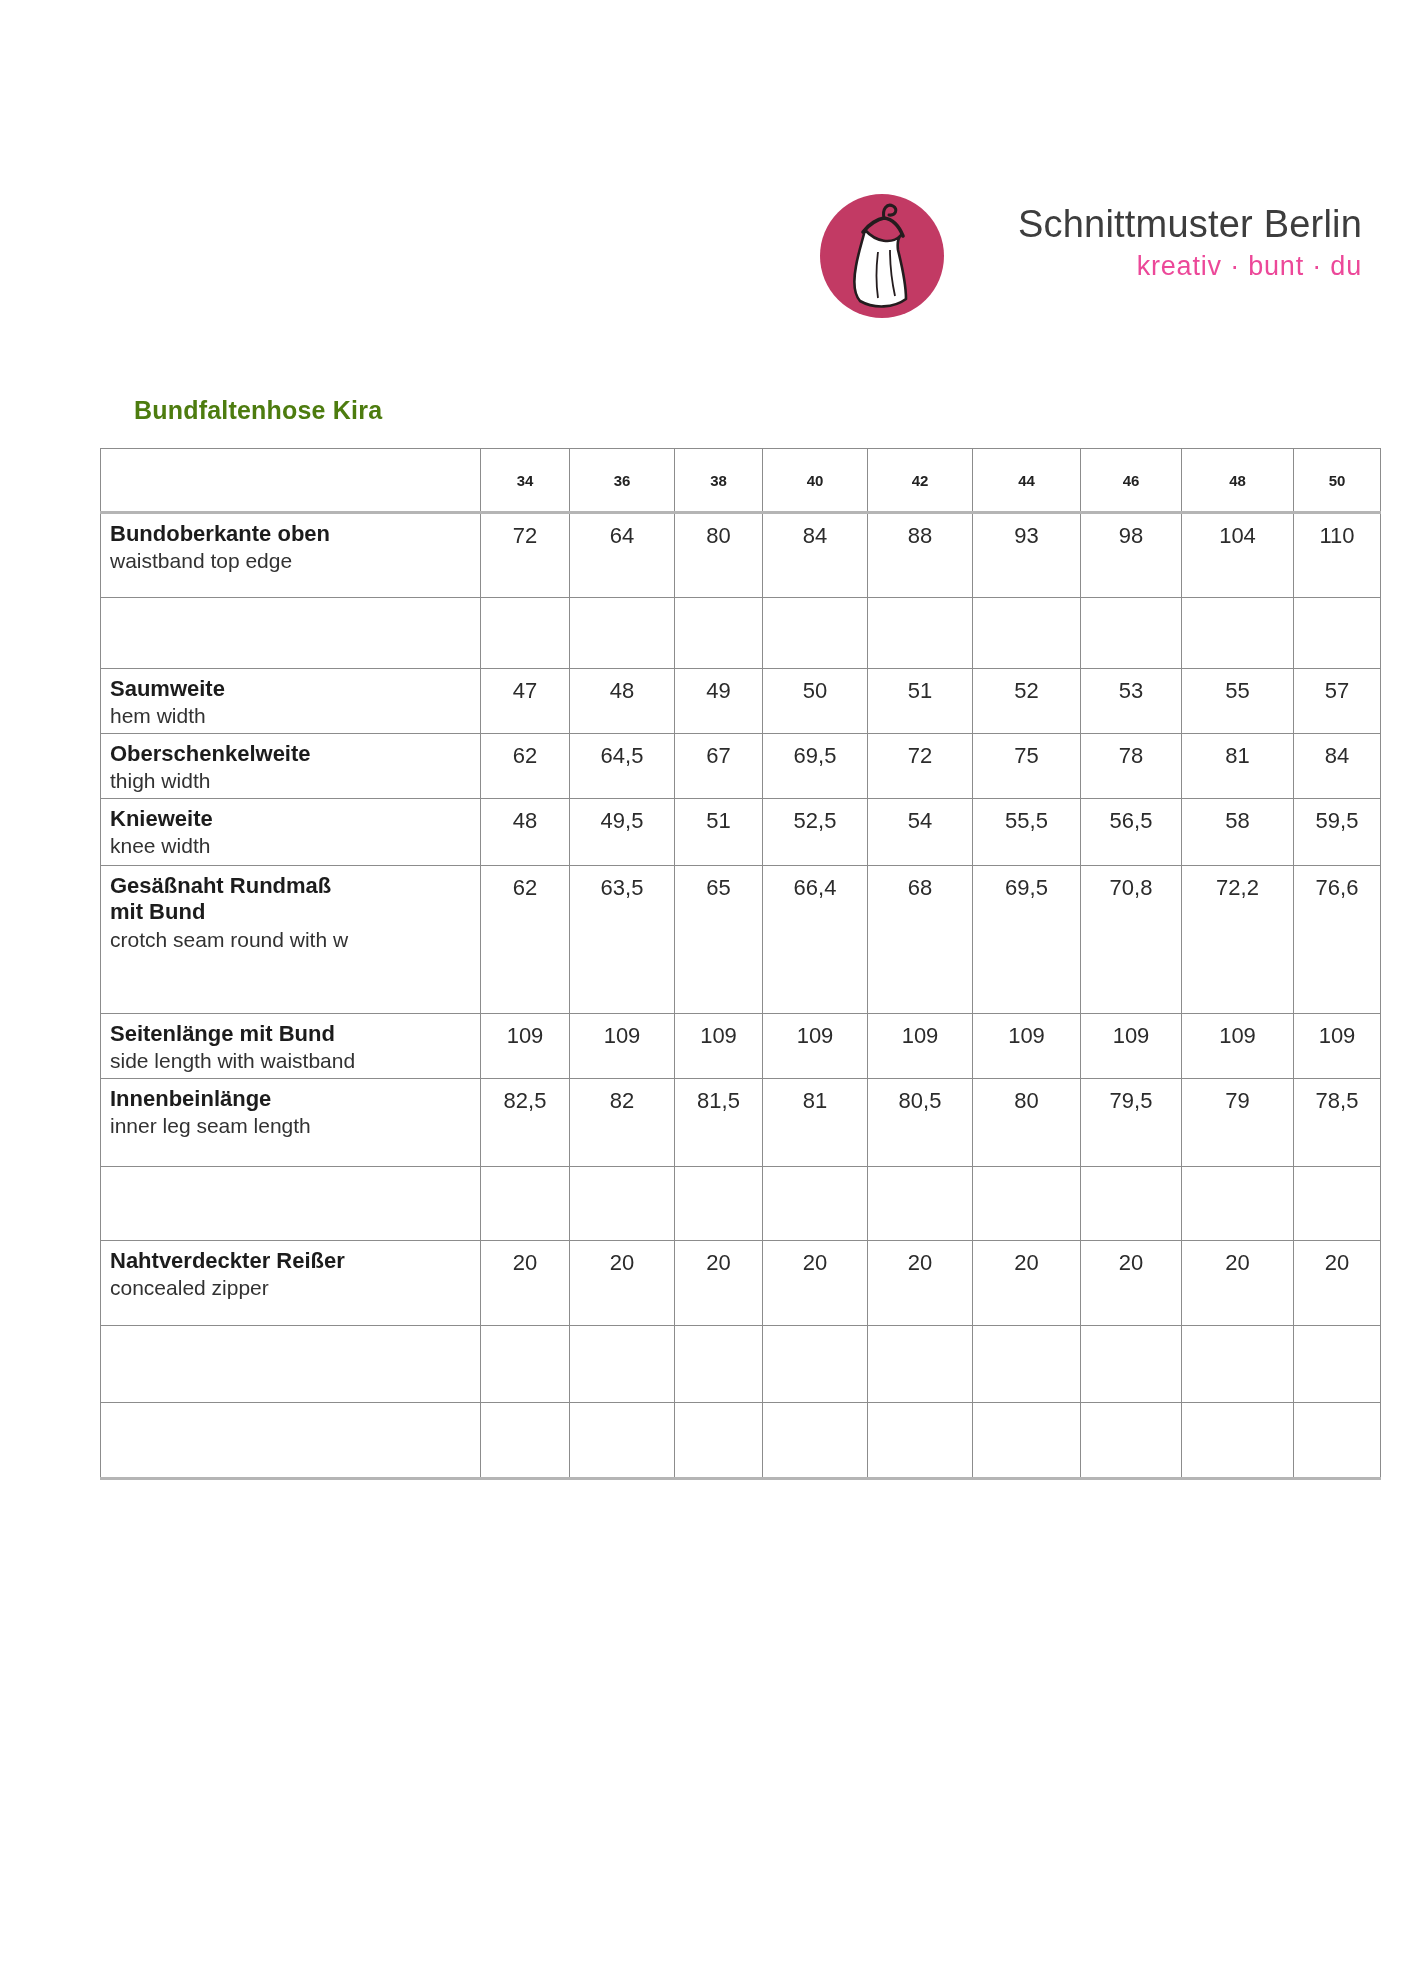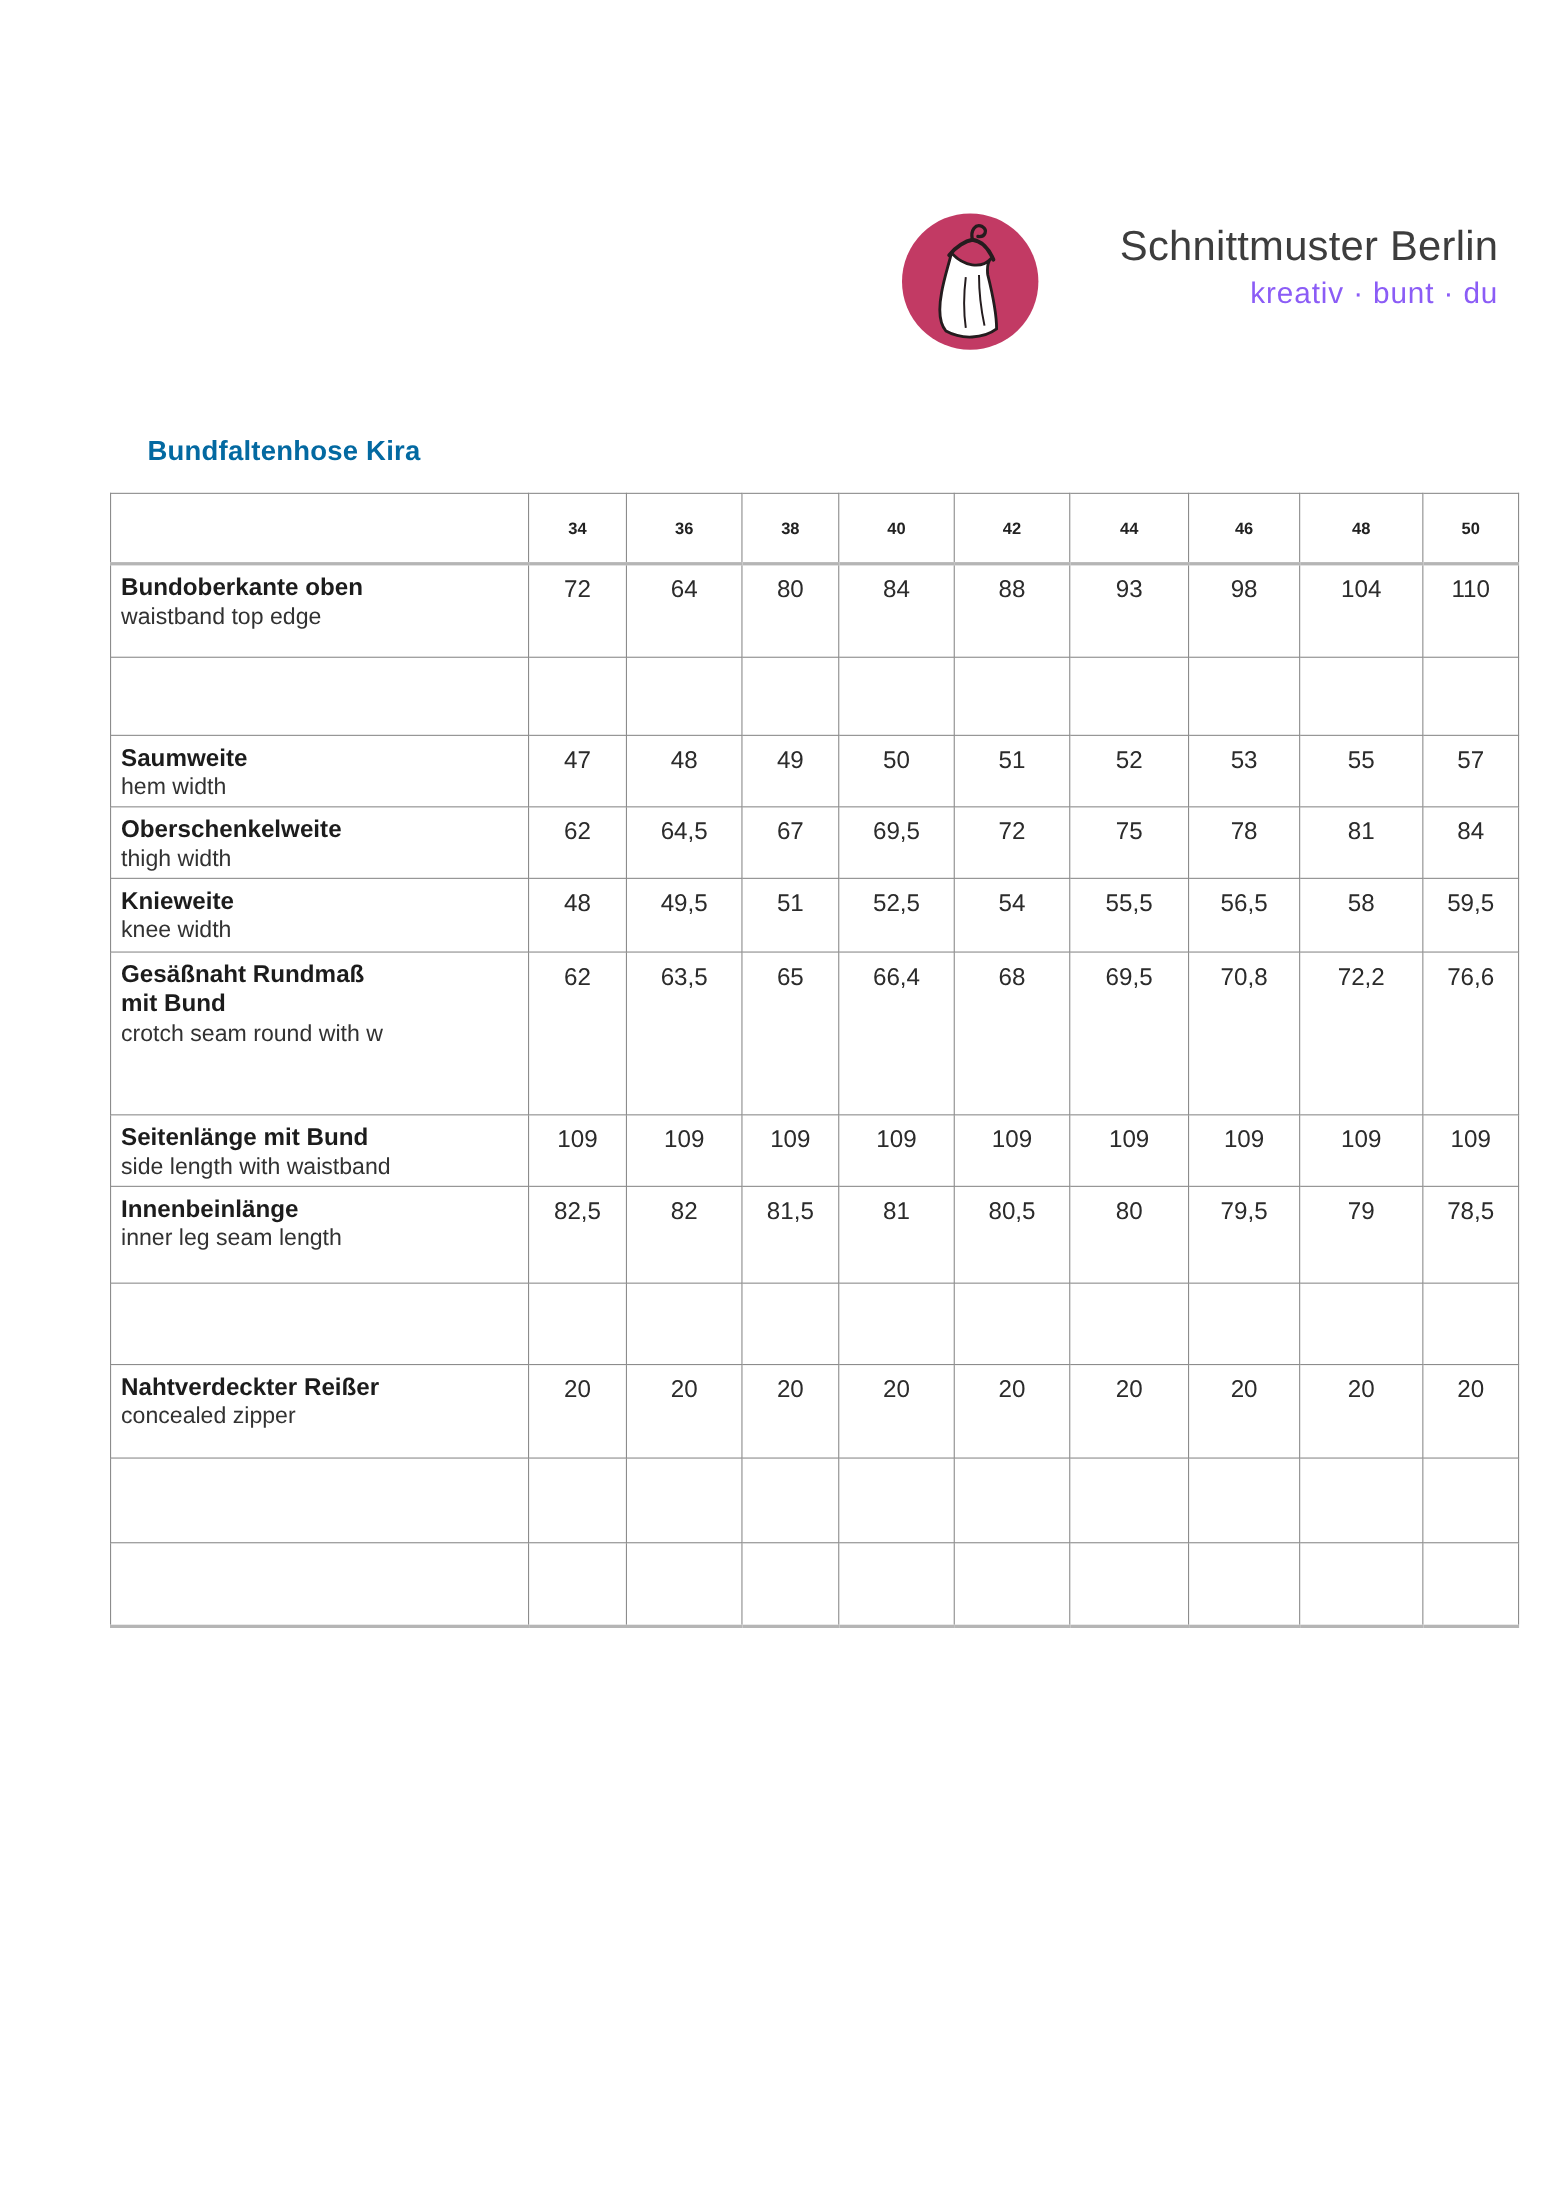--- a/index.html
+++ b/index.html
@@ -15,27 +15,27 @@
     position:absolute;left:818px;top:192px;width:128px;height:128px;
   }
   .brand-text{
     position:absolute;left:1000px;top:202px;width:362px;text-align:right;
   }
   .brand-name{
     font-size:38px;line-height:44px;font-weight:400;color:#3d3d3d;
     letter-spacing:0.2px;white-space:nowrap;
   }
   .brand-tagline{
-    font-size:27px;line-height:32px;margin-top:4px;color:#8b5cf6;
+    font-size:27px;line-height:32px;margin-top:4px;color:#ec4899;
     letter-spacing:0.8px;white-space:nowrap;
   }
   
   .doc-title{
     position:absolute;left:134px;top:396px;margin:0;
-    font-size:25px;font-weight:600;color:#0369a1;letter-spacing:0.2px;
+    font-size:25px;font-weight:600;color:#4d7c0f;letter-spacing:0.2px;
   }
   
   .size-table{
     position:absolute;left:100px;top:448px;width:1280px;
     border-collapse:collapse;table-layout:fixed;
   }
   .size-table td{
     border:1px solid #8c8c8c;
     overflow:hidden;
   }

